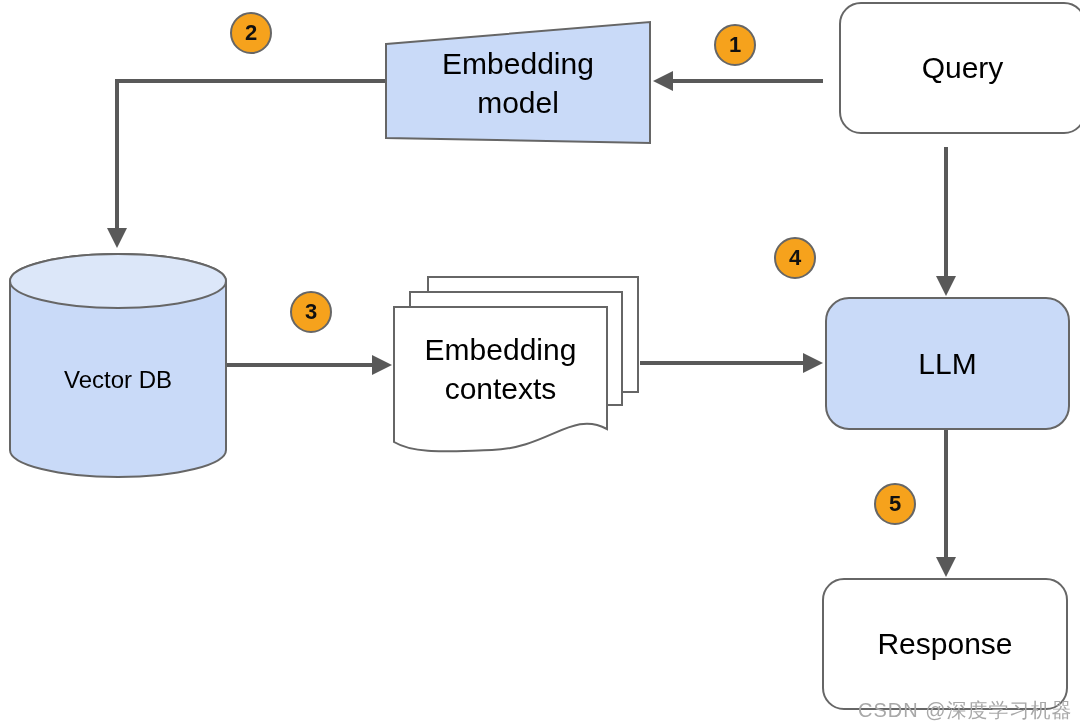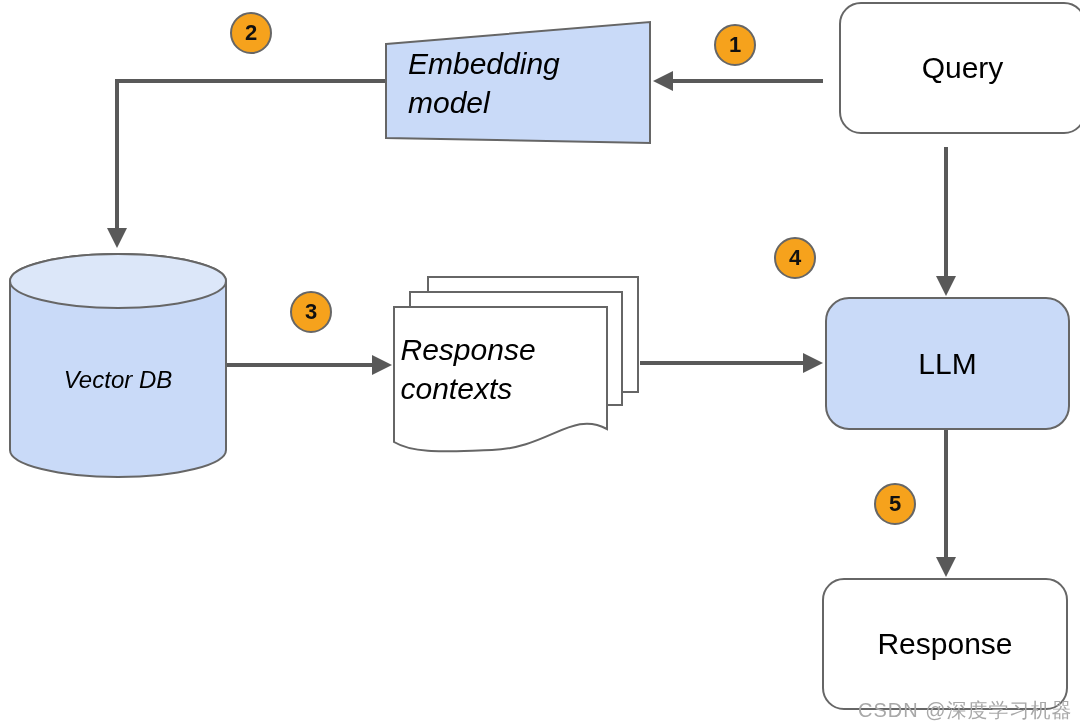--- a/index.html
+++ b/index.html
@@ -40,24 +40,24 @@
     color: var(--text, #000000);
   }
   .box.filled { background: var(--node_fill, #c9daf8); }
 
   
   .node-label {
     position: absolute;
     display: flex;
     align-items: center;
     justify-content: center;
+    text-align: center;
     font-size: 30px;
     line-height: 1.27;
     color: var(--text, #000000);
-    font-style: italic;
   }
   .node-label > span { display: inline-block; }
   .wrap-220 > span { max-width: 220px; }
   .wrap-200 > span { max-width: 200px; }
 
   
   .badge {
     position: absolute;
     width: 42px; height: 42px;
     box-sizing: border-box;
@@ -148,21 +148,21 @@
 
   <div class="node-label wrap-220" style="left:386px; top:26px; width:264px; height:115px;">
     <span>Embedding model</span>
   </div>
 
   <div class="node-label" style="left:10px; top:300px; width:216px; height:160px; font-size:24px;">
     <span>Vector DB</span>
   </div>
 
   <div class="node-label wrap-200" style="left:394px; top:307px; width:213px; height:125px;">
-    <span>Response contexts</span>
+    <span>Embedding contexts</span>
   </div>
 
   <div class="badge" style="left:714px; top:24px;">1</div>
   <div class="badge" style="left:230px; top:12px;">2</div>
   <div class="badge" style="left:290px; top:291px;">3</div>
   <div class="badge" style="left:774px; top:237px;">4</div>
   <div class="badge" style="left:874px; top:483px;">5</div>
 
   <div class="watermark">CSDN @深度学习机器</div>
 

